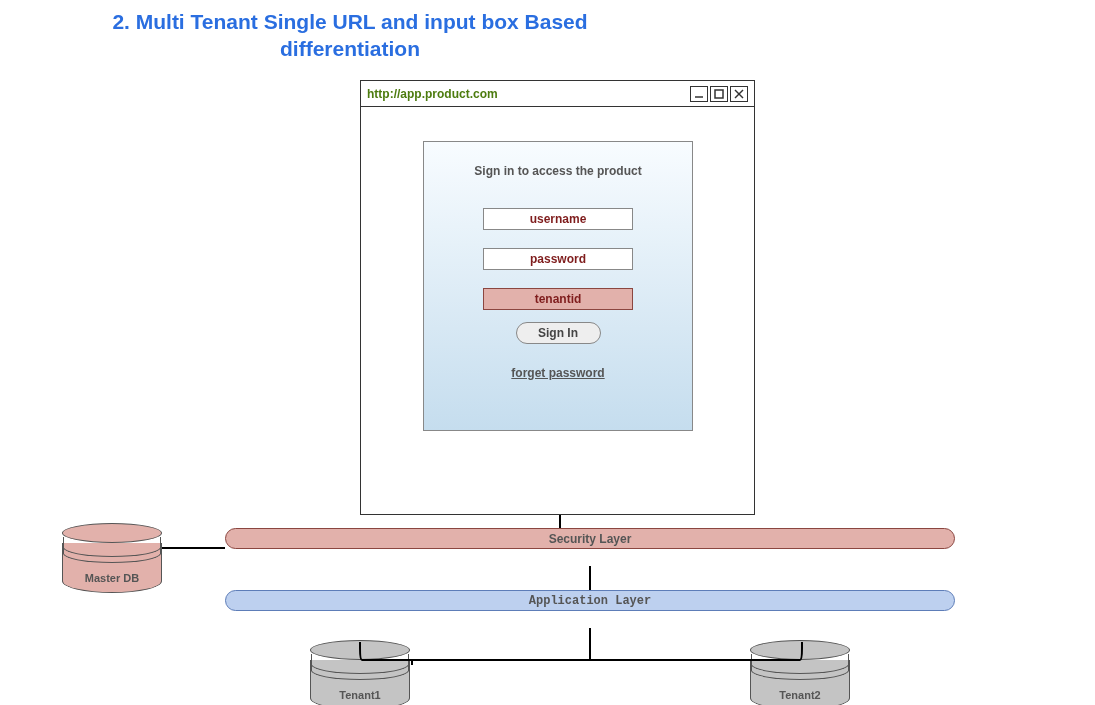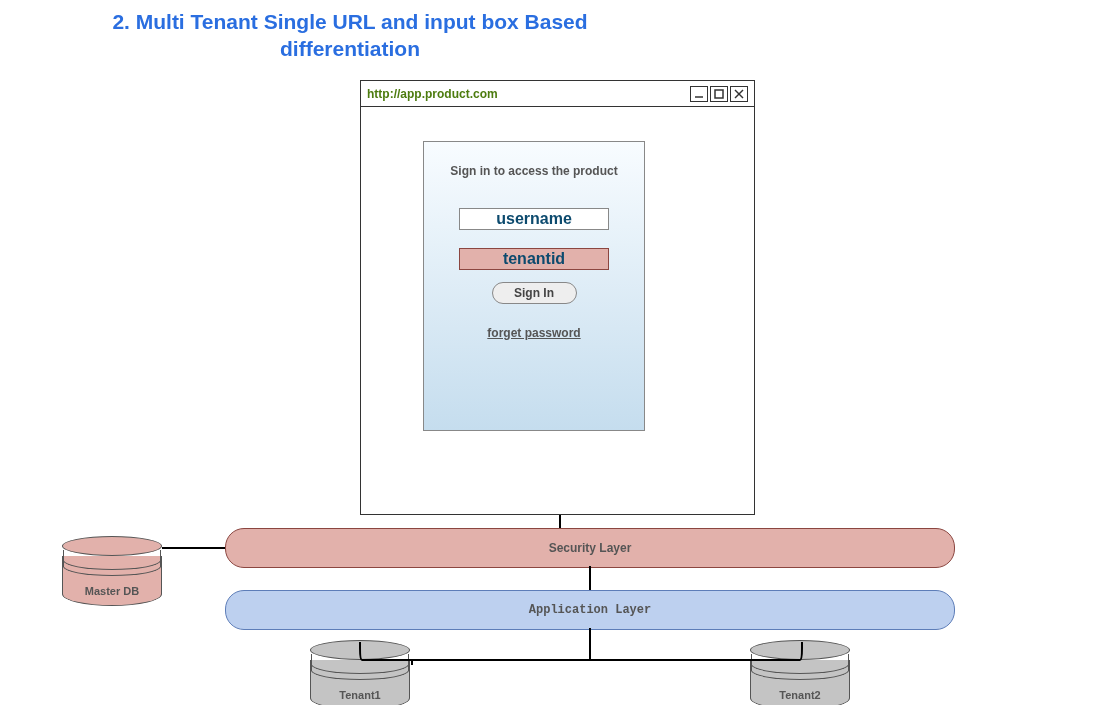--- a/index.html
+++ b/index.html
@@ -50,21 +50,21 @@
       border: 1.5px solid #333;
       display: flex; align-items: center; justify-content: center;
       font-size: 11px;
     }
     .winbtn svg { width: 12px; height: 12px; }
     
     .login-panel {
       position: absolute;
       top: 60px;
       left: 62px;
-      width: 222px;
+      width: 270px;
       height: 290px;
       border: 1px solid #888;
       background: linear-gradient(to bottom, #f8fcff 0%, #c5ddee 100%);
       text-align: center;
       padding-top: 22px;
     }
     .login-heading {
       font-size: 12px;
       font-weight: bold;
       color: #555;
@@ -72,23 +72,23 @@
     }
     .login-field {
       width: 150px;
       height: 22px;
       margin: 0 auto 18px auto;
       border: 1px solid #888;
       background: #fff;
       display: flex;
       align-items: center;
       justify-content: center;
-      font-size: 16px;
-      font-weight: bold;
-      color: #0c4a6e;
+      font-size: 12px;
+      font-weight: bold;
+      color: #7f1d1d;
     }
     .login-field.tenant {
       background: #e2b1ab;
       border: 1.5px solid #8b4640;
       margin-bottom: 12px;
     }
     .signin-btn {
       width: 85px;
       height: 22px;
       margin: 0 auto 22px auto;
@@ -104,21 +104,21 @@
     }
     .forget-link {
       font-size: 12px;
       font-weight: bold;
       color: #555;
       text-decoration: underline;
     }
     
     .layer {
       position: absolute;
-      height: 40px;
+      height: 21px;
       border-radius: 19px;
       display: flex;
       align-items: center;
       justify-content: center;
       font-size: 12px;
       font-weight: bold;
       color: #555;
     }
     .security-layer {
       top: 528px;
@@ -166,21 +166,21 @@
     .db-label {
       text-align: center;
       font-size: 11px;
       font-weight: bold;
       color: #555;
       margin-top: 2px;
       position: absolute;
       width: 100%;
       bottom: 8px;
     }
-    .db.master { top: 536px; left: 62px; }
+    .db.master { top: 523px; left: 62px; }
     .db.master .db-top, .db.master .db-body { background: #e2b1ab; }
     .db.master .db-ring { }
     .db.tenant1 { top: 640px; left: 310px; }
     .db.tenant2 { top: 640px; left: 750px; }
     .db.tenant1 .db-top, .db.tenant1 .db-body,
     .db.tenant2 .db-top, .db.tenant2 .db-body { background: #c4c4c4; }
     
     .connectors {
       position: absolute;
       top: 0; left: 0;
@@ -212,20 +212,21 @@
             <line x1="2" y1="2" x2="10" y2="10" stroke="#333" stroke-width="1.5"></line>
             <line x1="10" y1="2" x2="2" y2="10" stroke="#333" stroke-width="1.5"></line>
           </svg>
       </div>
     </div>
   </div>
 
   <div class="login-panel">
     <div class="login-heading">Sign in to access the product</div>
     <div class="login-field">username</div>
+    <div class="login-field">password</div>
     <div class="login-field tenant">tenantid</div>
     <div class="signin-btn">Sign In</div>
     <div class="forget-link">forget password</div>
   </div>
 </div>
 
 <div class="layer security-layer">Security Layer</div>
 <div class="layer application-layer">Application Layer</div>
 
 <div class="db master">

